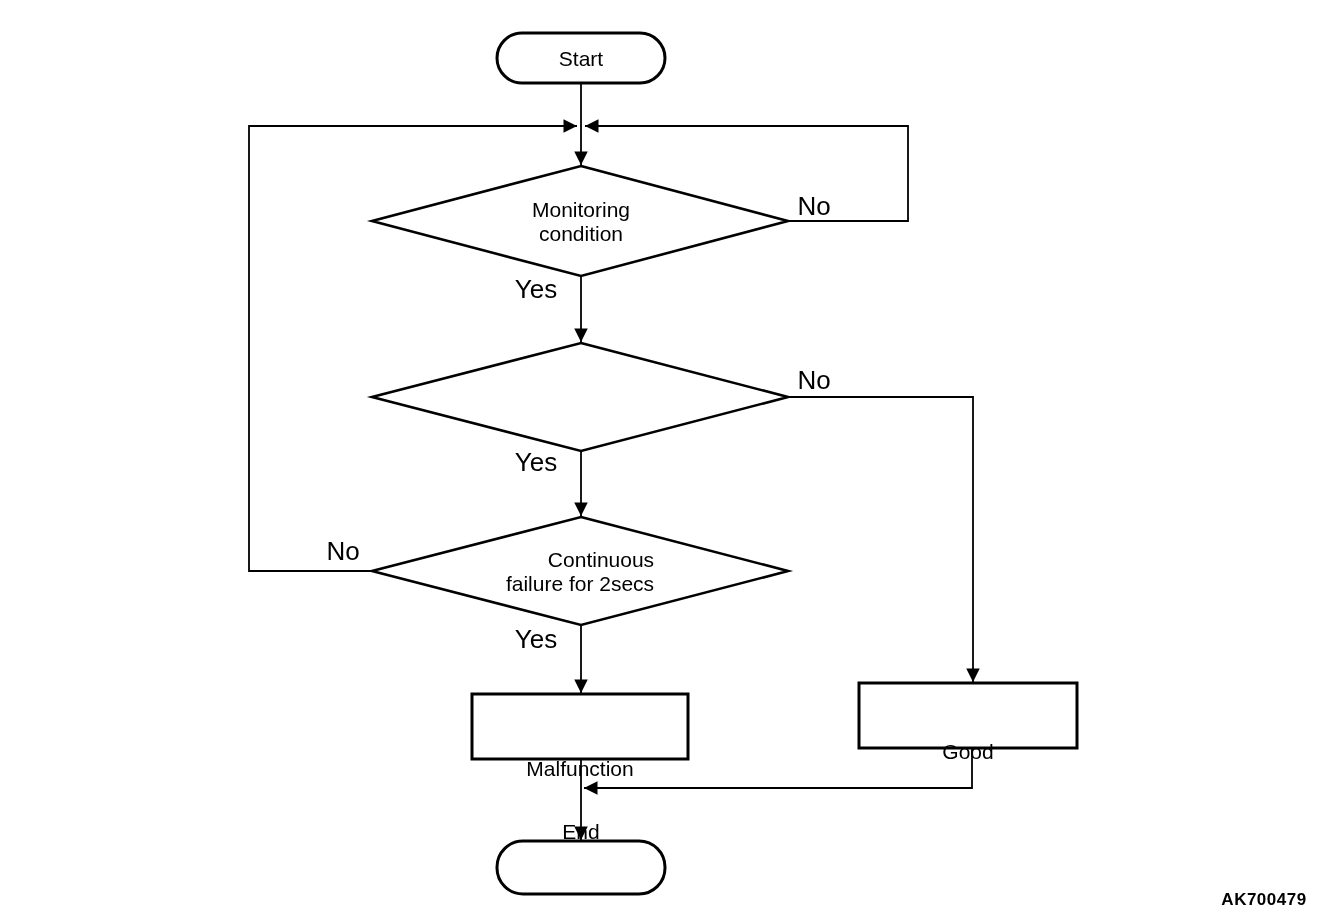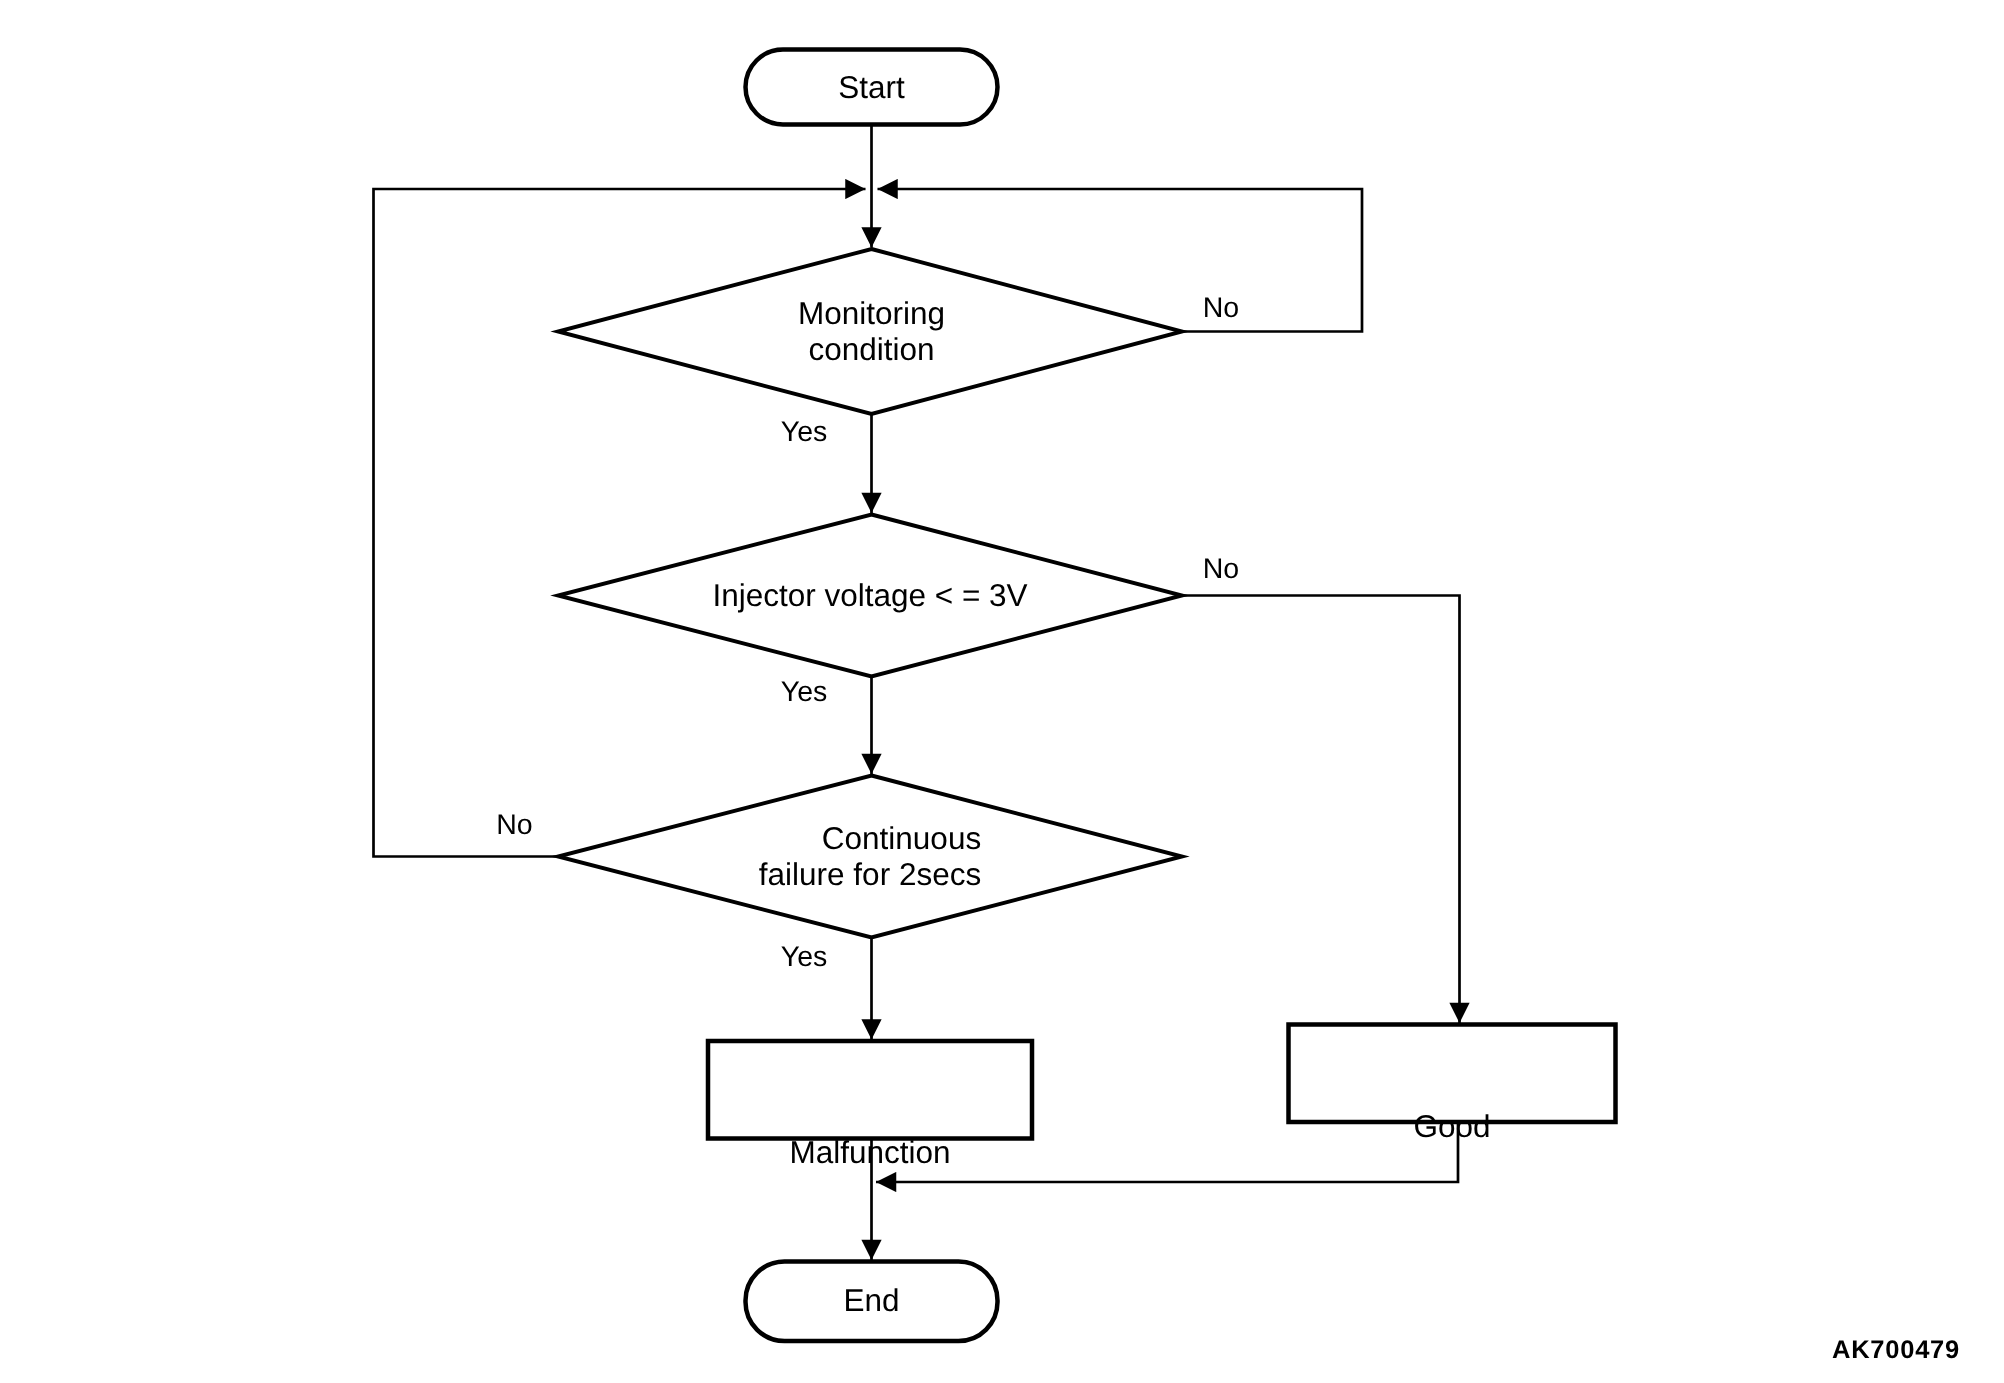--- a/index.html
+++ b/index.html
@@ -35,21 +35,21 @@
     transform: translate(-50%, -50%);
     font-size: 21px;
     line-height: 24px;
     text-align: center;
     white-space: nowrap;
     color: #000000;
   }
   .edge-label {
     position: absolute;
     transform: translate(-50%, -50%);
-    font-size: 19px;
+    font-size: 26px;
     line-height: 22px;
     white-space: nowrap;
     color: #000000;
   }
   .figure-code {
     position: absolute;
     transform: translate(-50%, -50%);
     font-size: 17px;
     font-weight: bold;
     letter-spacing: 0.5px;
@@ -98,32 +98,31 @@
     <rect class="shape" x="497" y="841" width="168" height="53" rx="26" ry="26" stroke-width="3"></rect>
   </svg>
 
   <div class="label" style="left:581px; top:59px;">Start</div>
 
   <div class="label" style="left:581px; top:222px;">
     <div>Monitoring</div>
     <div>condition</div>
   </div>
 
-  <div class="label" style="left:580px; top:398px;">Injector voltage &lt; = 3V</div>
 
   <div class="label" style="left:580px; top:572px;text-align:right;">
     <div>Continuous</div>
     <div>failure for 2secs</div>
   </div>
 
   <div class="label" style="left:580px; top:769px;">Malfunction</div>
 
   <div class="label" style="left:968px; top:716px;margin-top:36px;">Good</div>
 
-  <div class="label" style="left:581px; top:868px;">End</div>
+  <div class="label" style="left:581px; top:832px;">End</div>
 
   <div class="edge-label" style="left:536px; top:289px;">Yes</div>
   <div class="edge-label" style="left:814px; top:206px;">No</div>
 
   <div class="edge-label" style="left:536px; top:462px;">Yes</div>
   <div class="edge-label" style="left:814px; top:380px;">No</div>
 
   <div class="edge-label" style="left:536px; top:639px;">Yes</div>
   <div class="edge-label" style="left:343px; top:551px;">No</div>
 

